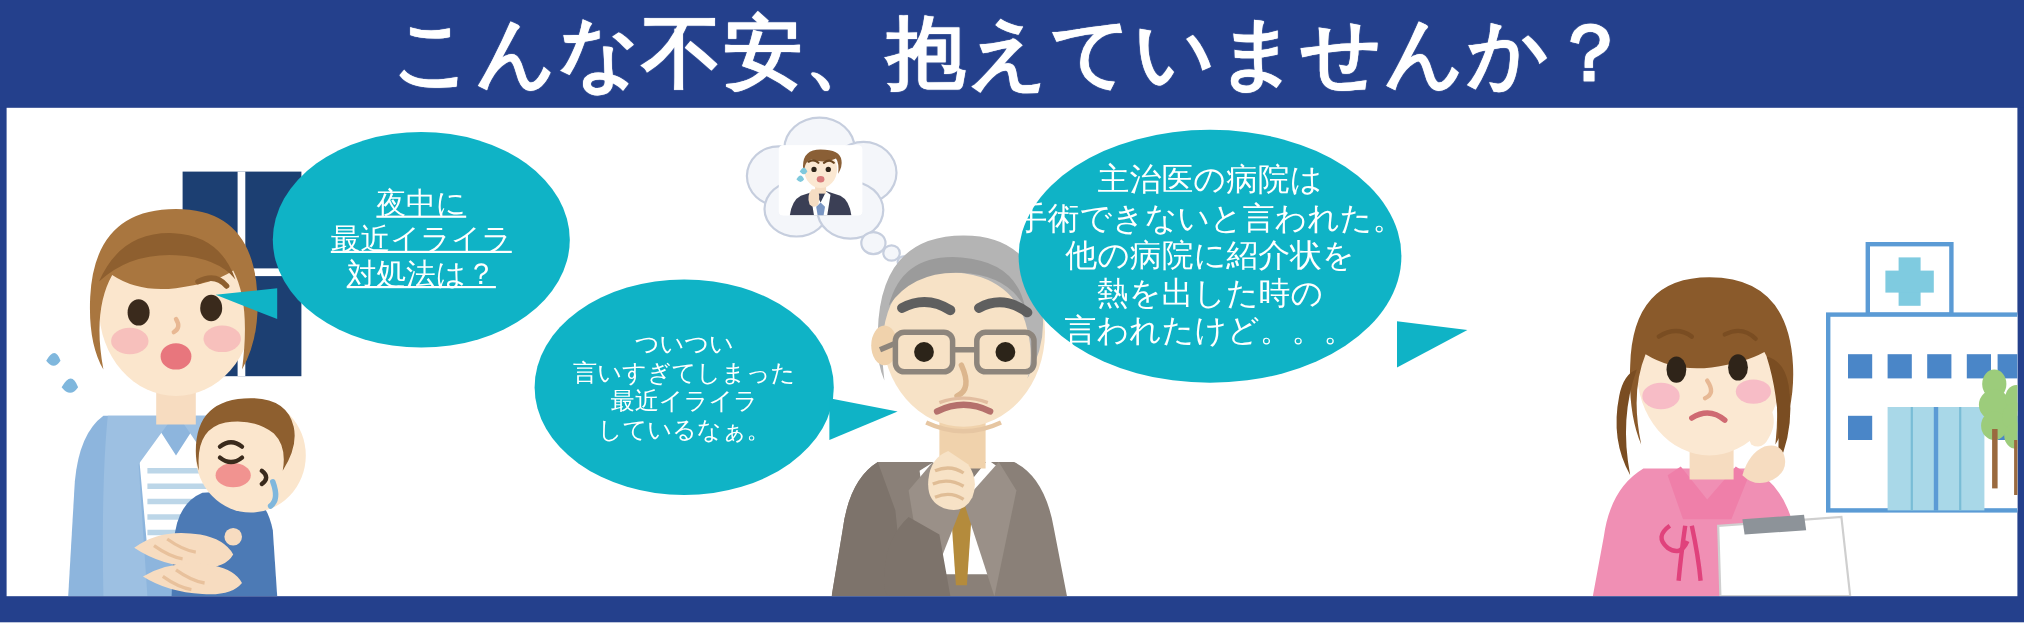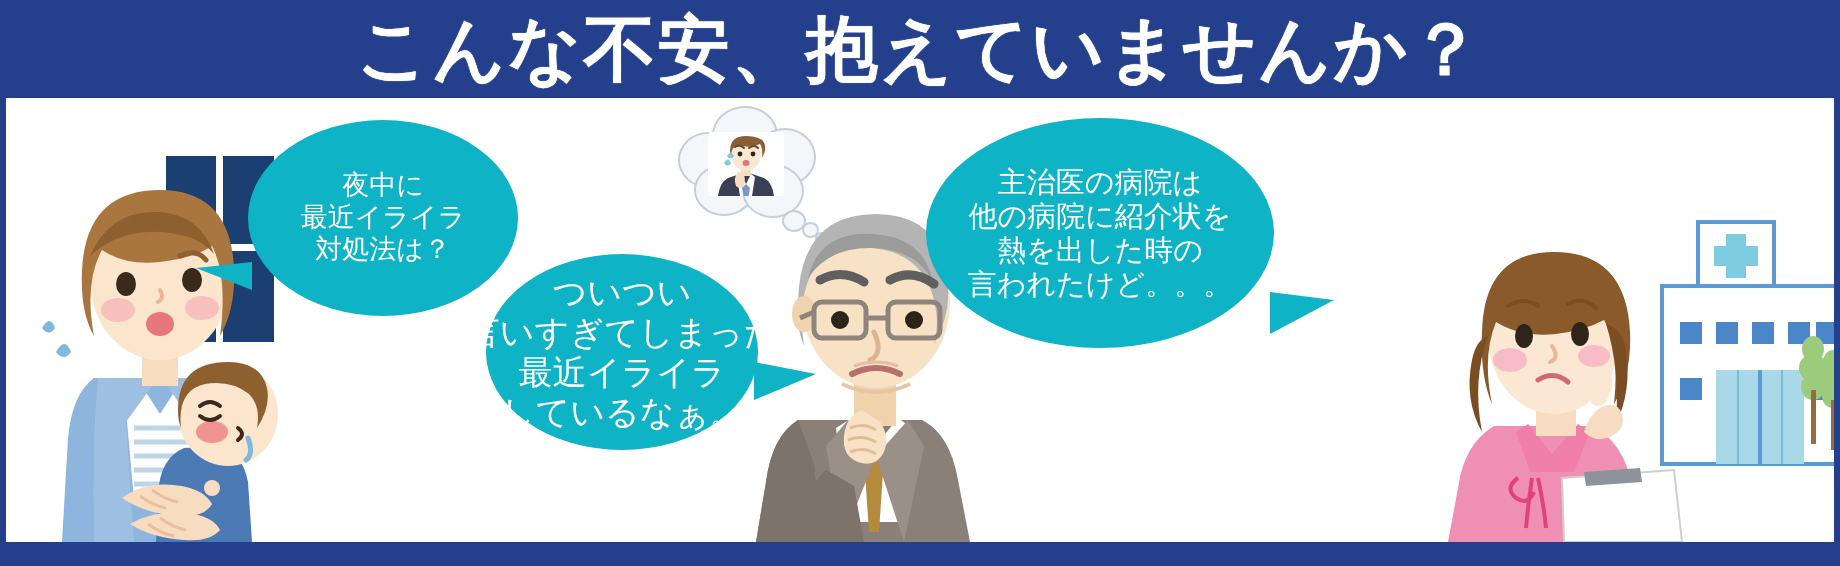--- a/index.html
+++ b/index.html
@@ -59,30 +59,31 @@
   }
   .tail{
     position:absolute;
     width:0;height:0;
     border-style:solid;
   }
 
   #bubble-1{
     left:242px;top:22px;width:270px;height:196px;
     font-size:27px;
+    text-decoration:underline;
   }
   #bubble-1 .tail{
     left:-52px;top:142px;
     border-width:6px 56px 22px 0;
     border-color:transparent #0fb3c6 transparent transparent;
   }
 
   #bubble-2{
     left:480px;top:156px;width:272px;height:196px;
-    font-size:34px;
+    font-size:22px;
   }
   #bubble-2 .tail{
     right:-58px;top:108px;
     border-width:12px 0 26px 62px;
     border-color:transparent transparent transparent #0fb3c6;
   }
 
   #bubble-3{
     left:920px;top:20px;width:348px;height:230px;
     font-size:29px;
@@ -309,20 +310,21 @@
         <path d="M92 270 q14 -6 28 2"></path>
         <path d="M94 282 q14 -6 26 2"></path>
       </g>
 
       <path d="M70 300 q-20 18 -22 50 q-2 22 6 22 h54 l-10 -56z" fill="#7d736b"></path>
     </svg>
 
     <div class="bubble" id="bubble-3">
       <div class="tail"></div>
       <div class="line">主治医の病院は</div>
+      <div class="line">手術できないと言われた。</div>
       <div class="line">他の病院に紹介状を</div>
       <div class="line">熱を出した時の</div>
       <div class="line">言われたけど。。。</div>
     </div>
 
     <svg class="art" style="left:1652px;top:122px;" width="200" height="248" viewBox="0 0 200 248">
 
       <rect x="40" y="2" width="76" height="64" fill="#ffffff" stroke="#5b9bd5" stroke-width="4"></rect>
 
       <g>

